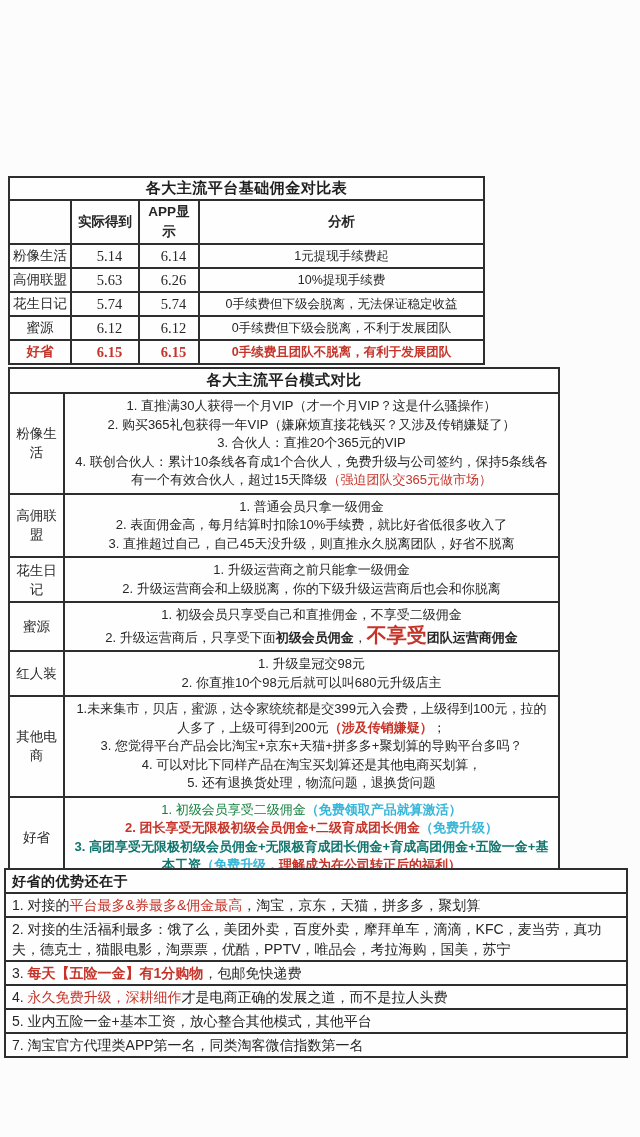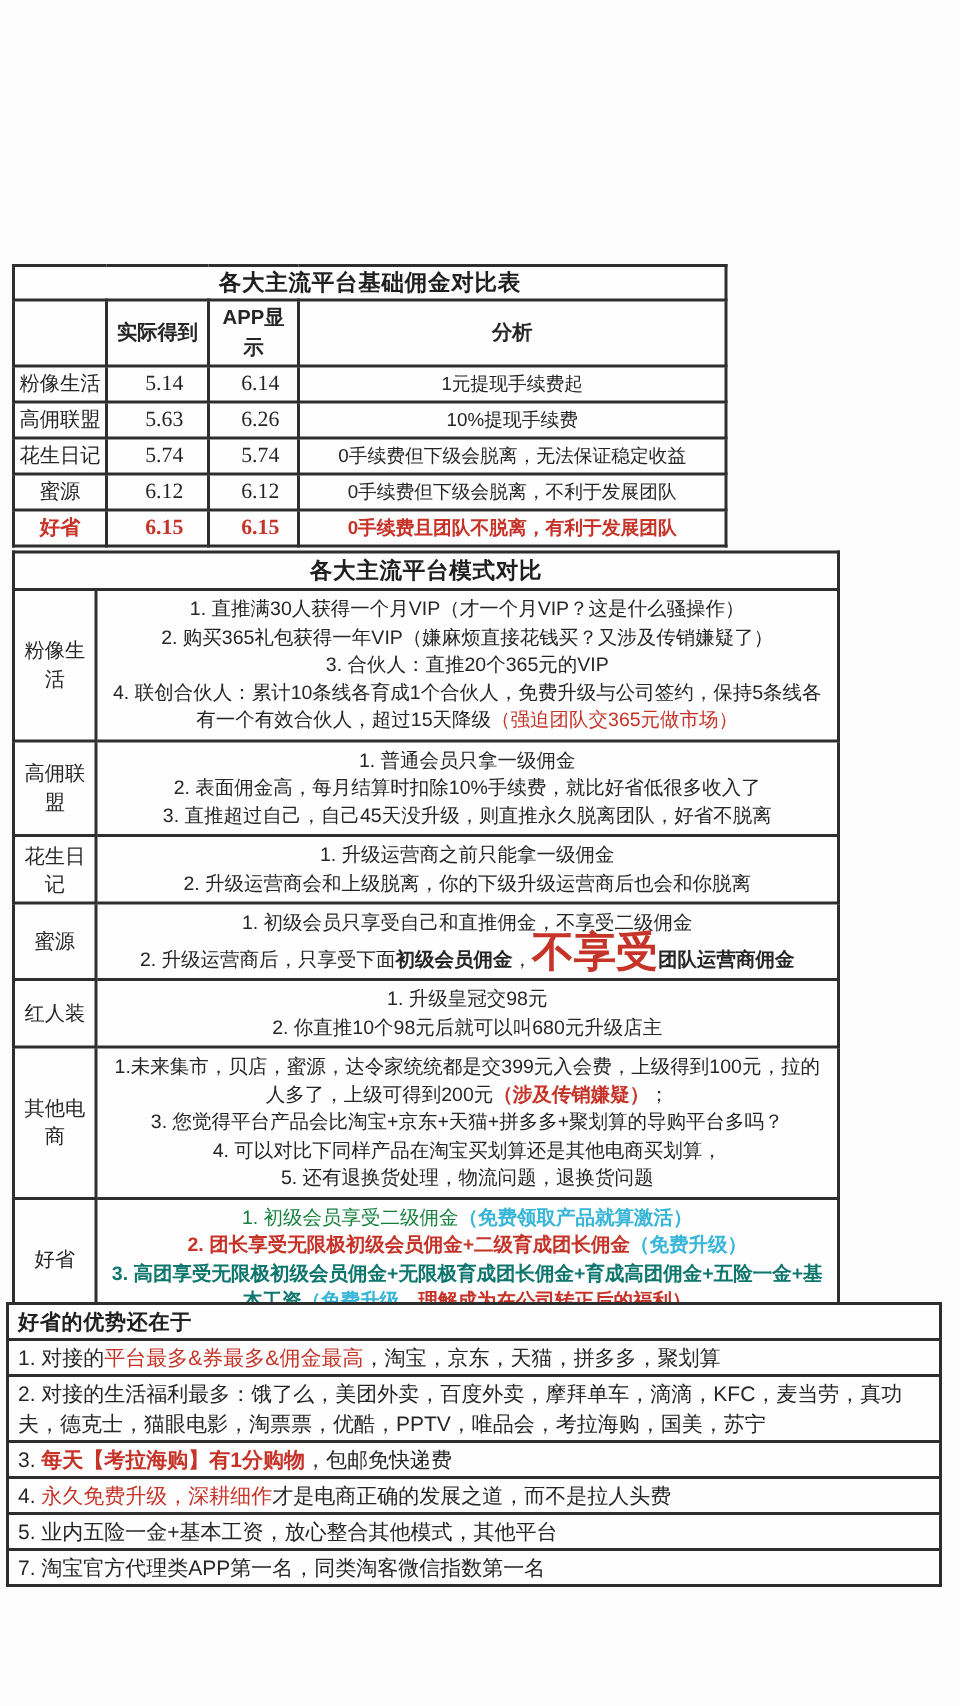--- a/index.html
+++ b/index.html
@@ -25,21 +25,21 @@
   #commission .analysis{font-size:12.5px;line-height:20px;}
   #commission tr.hl td{color:#c63429;font-weight:700;}
   
   #mode{left:8px;top:367px;width:552px;}
   #mode .platform{
     font-size:13.5px;font-weight:400;text-align:center;vertical-align:middle;
     padding:2px 6px;line-height:19px;
   }
   #mode td.content{padding:3px 6px;text-align:center;vertical-align:middle;}
   #mode .line{font-size:13px;line-height:18.5px;}
-  .lg{font-size:28px;line-height:20px;}
+  .lg{font-size:20px;line-height:20px;}
   
   #advantage{left:4px;top:868px;width:624px;}
   #advantage td{padding:1px 6px;text-align:left;font-size:14px;line-height:20px;}
 </style>
 </head>
 <body>
 
 <table id="commission">
   <colgroup>
       <col style="width:62px">
@@ -162,21 +162,21 @@
     <tr>
       <td class="title-cell">好省的优势还在于</td>
     </tr>
   <tr>
         <td><span>1. 对接的</span><span style="color: rgb(198, 52, 41);">平台最多&amp;券最多&amp;佣金最高</span><span>，淘宝，京东，天猫，拼多多，聚划算</span></td>
       </tr>
       <tr>
         <td><span>2. 对接的生活福利最多：饿了么，美团外卖，百度外卖，摩拜单车，滴滴，KFC，麦当劳，真功夫，德克士，猫眼电影，淘票票，优酷，PPTV，唯品会，考拉海购，国美，苏宁</span></td>
       </tr>
       <tr>
-        <td><span>3. </span><span style="color: rgb(198, 52, 41); font-weight: 700;">每天【考拉海购】有1分购物</span><span>，包邮免快递费</span></td>
+        <td><span>3. </span><span style="color: rgb(198, 52, 41); font-weight: 700;">每天【五险一金】有1分购物</span><span>，包邮免快递费</span></td>
       </tr>
       <tr>
         <td><span>4. </span><span style="color: rgb(198, 52, 41);">永久免费升级，深耕细作</span><span>才是电商正确的发展之道，而不是拉人头费</span></td>
       </tr>
       <tr>
         <td><span>5. 业内五险一金+基本工资，放心整合其他模式，其他平台</span></td>
       </tr>
       <tr>
         <td><span>7. 淘宝官方代理类APP第一名，同类淘客微信指数第一名</span></td>
       </tr>

